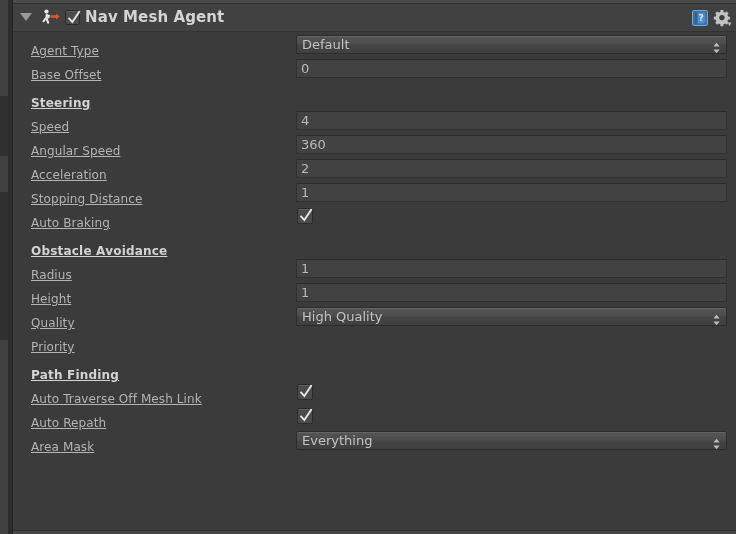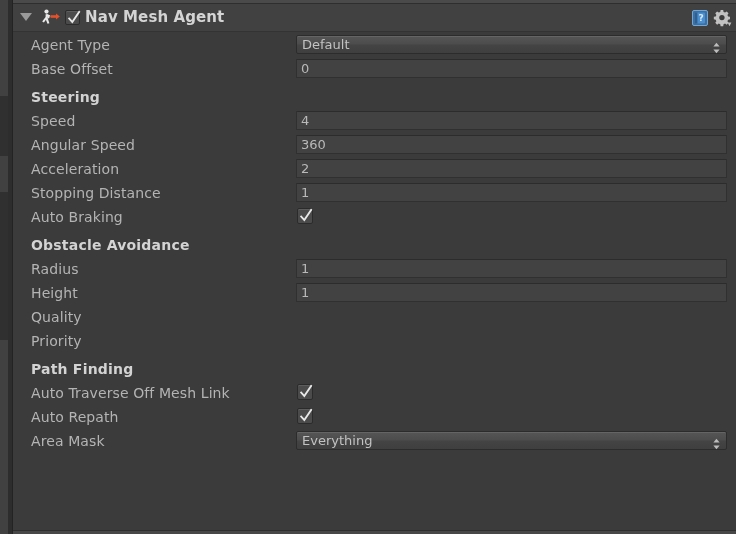--- a/index.html
+++ b/index.html
@@ -134,25 +134,26 @@
   
   .row {
     position: absolute;
     left: 0;
     width: 723px;
     height: 24px;
   }
   .row-label {
     position: absolute;
     left: 18px;
-    top: 3px;
-    font-size: 14px;
+    top: 10px;
+    font-size: 12px;
     color: #b4b4b4;
     white-space: nowrap;
     letter-spacing: 0.1px;
+    text-decoration: underline;
   }
   .row-label.section {
     color: #d3d3d3;
     font-weight: bold;
     letter-spacing: 0.2px;
   }
 
   
   .field {
     position: absolute;
@@ -354,20 +355,27 @@
           </div>
         </div>
         <div class="row" style="top: 278px;">
           <div class="row-label">Height</div>
           <div class="field">
             <span class="val">1</span>
           </div>
         </div>
         <div class="row" style="top: 302px; padding-left: 20px;">
           <div class="row-label">Quality</div>
+          <div class="popup">
+            <span class="val">High Quality</span>
+            <span class="updown"><svg width="9" height="12" viewBox="0 0 9 12">
+                <path d="M4.5 0.8 L7.6 4.6 L1.4 4.6 Z" fill="#bdbdbd"></path>
+                <path d="M4.5 11.2 L1.4 7.4 L7.6 7.4 Z" fill="#bdbdbd"></path>
+              </svg></span>
+          </div>
         </div>
         <div class="row" style="top: 326px;">
           <div class="row-label">Priority</div>
         </div>
         <div class="row" style="top: 354px; text-align: right;">
           <div class="row-label section">Path Finding</div>
         </div>
         <div class="row" style="top: 378px;">
           <div class="row-label">Auto Traverse Off Mesh Link</div>
           <div class="checkbox">

